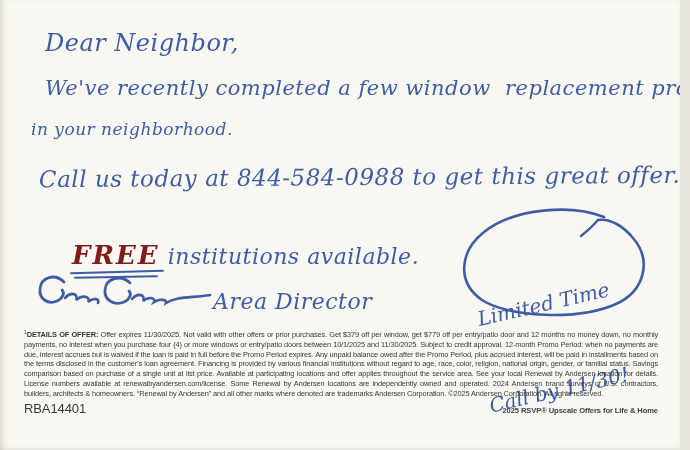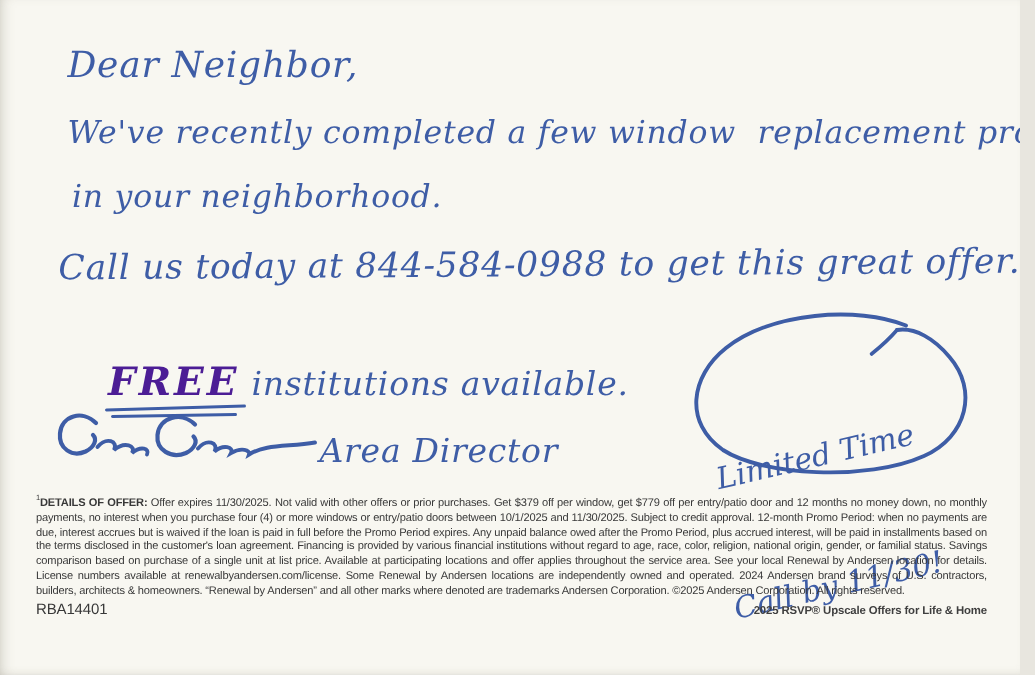--- a/index.html
+++ b/index.html
@@ -16,27 +16,27 @@
   .hw{
     position:absolute;
     font-family:"DejaVu Serif", serif;
     font-style:italic;
     color:#3e5da6;
     white-space:pre;
     letter-spacing:.5px;
   }
   .greeting{left:45px;top:29px;font-size:24px;}
   .bodyline1{left:45px;top:76px;font-size:21px;}
-  .bodyline2{left:48px;top:119px;font-size:21px;}
+  .bodyline2{left:31px;top:119px;font-size:17px;}
   .callline{left:39px;top:164px;font-size:23px;transform:rotate(-.4deg);}
   .freeline{left:42px;top:215px;font-size:22px;}
   .freeword{
     position:relative;display:inline-block;
     font-size:26px;font-weight:bold;letter-spacing:2px;
-    font-style:italic;color:#4c1d95;margin-right:8px;
+    font-style:italic;color:#7f1d1d;margin-right:8px;
   }
   .free-ul{position:absolute;background:#3e5da6;height:2.4px;border-radius:2px;}
   .free-ul.u1{left:-2px;right:-4px;bottom:-3px;transform:rotate(-1.6deg);}
   .free-ul.u2{left:2px;right:2px;bottom:-8px;transform:rotate(-1deg);}
   .sig-svg{position:absolute;left:34px;top:270px;}
   .sigtitle{left:213px;top:289px;font-size:22px;}
   .bubble{position:absolute;left:452px;top:201px;width:206px;height:126px;}
   .bubble svg{position:absolute;left:0;top:0;}
   .bubble-text{
     position:absolute;left:34px;top:30px;
@@ -55,21 +55,21 @@
     font-size:7.4px;line-height:9.8px;letter-spacing:-.12px;
     text-align:justify;
     font-family:"Liberation Sans", sans-serif;
   }
   .fineprint b{font-weight:bold;margin-top:32px;}
   .fineprint sup{font-size:5px;line-height:0;}
   .fp-row{
     display:flex;justify-content:space-between;align-items:baseline;
     margin-top:2.5px;
   }
-  .fp-code{font-size:10px;letter-spacing:-.1px;}
+  .fp-code{font-size:13px;letter-spacing:-.1px;}
   .fp-tagline{font-size:7.6px;font-weight:bold;color:#3f3f3f;letter-spacing:-.1px;margin-left:40px;}
 </style>
 </head>
 <body>
 
 <div class="postcard">
 
   <div class="hw greeting">Dear Neighbor,</div>
 
   <div class="hw bodyline1">We've recently completed a few window  replacement projects</div>

